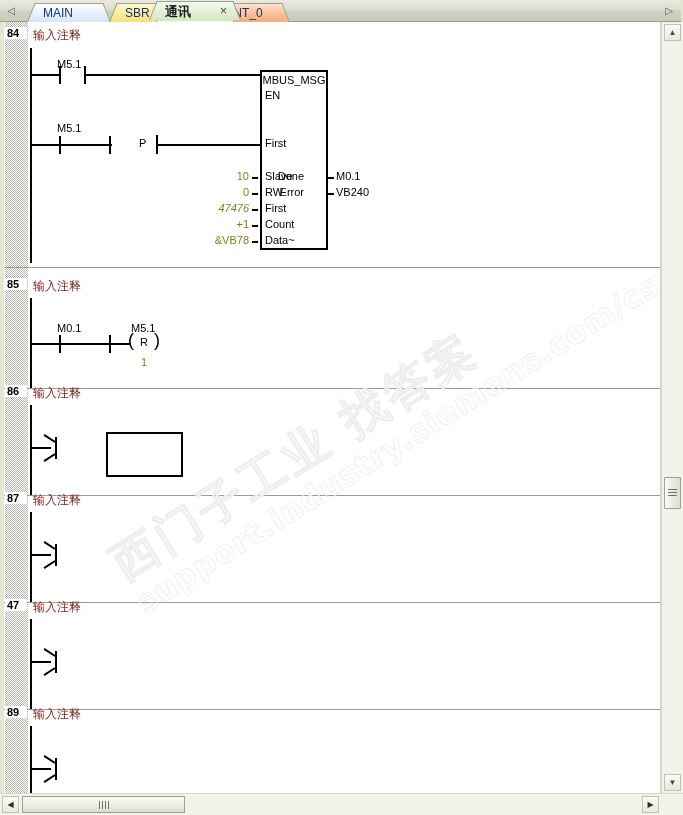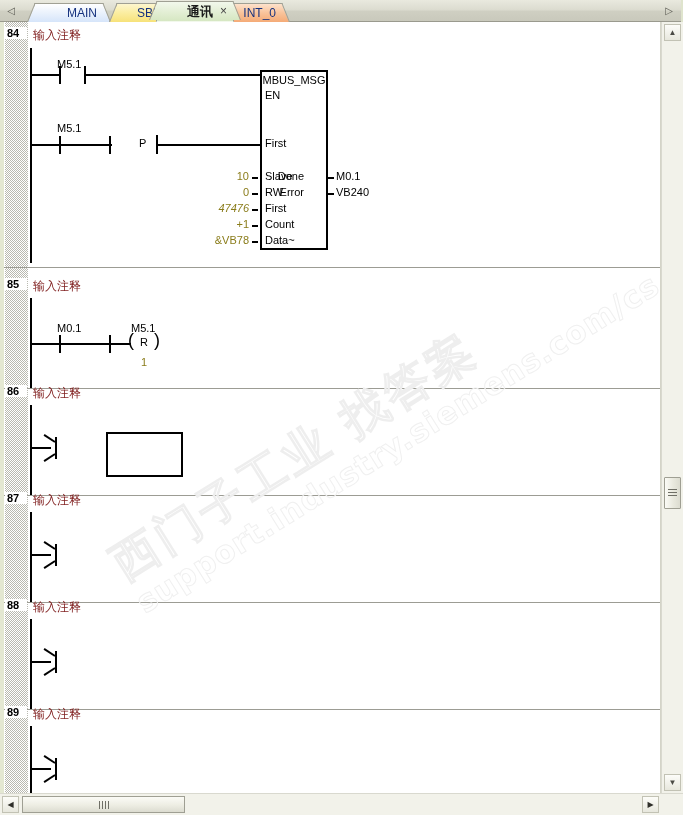--- a/index.html
+++ b/index.html
@@ -37,21 +37,21 @@
 
   .tab {
     position: absolute;
     top: 3px;
     height: 19px;
     box-sizing: border-box;
     font-size: 12px;
     color: #15317e;
     display: flex;
     align-items: center;
-    justify-content: flex-end;
+    justify-content: flex-start;
     border: 1px solid #a0a094;
     border-bottom: none;
     border-radius: 2px 6px 0 0;
     transform: skewX(0deg);
     padding: 0 6px 0 8px;
     white-space: nowrap;
   }
   .tab .skewL {
     position: absolute;
     left: -8px; top: -1px;
@@ -580,21 +580,21 @@
     <div class="rail" style="left:30px; top:490px; height:90px;"></div>
     <div class="marker" style="left:31px; top:522px;">
       <span class="mline"></span>
       <span class="mhead1"></span>
       <span class="mhead2"></span>
       <span class="mbar"></span>
     </div>
     <div class="netsep" style="top:580px;"></div>
 
     <div class="gutter" style="top:581px; height:106px;"></div>
-    <div class="netnum" style="top:577px;">88</div>
+    <div class="netnum" style="top:577px;">47</div>
     <div class="comment" style="left:33px; top:577px;">输入注释</div>
     <div class="rail" style="left:30px; top:597px; height:90px;"></div>
     <div class="marker" style="left:31px; top:629px;">
       <span class="mline"></span>
       <span class="mhead1"></span>
       <span class="mhead2"></span>
       <span class="mbar"></span>
     </div>
     <div class="netsep" style="top:687px;"></div>
 

